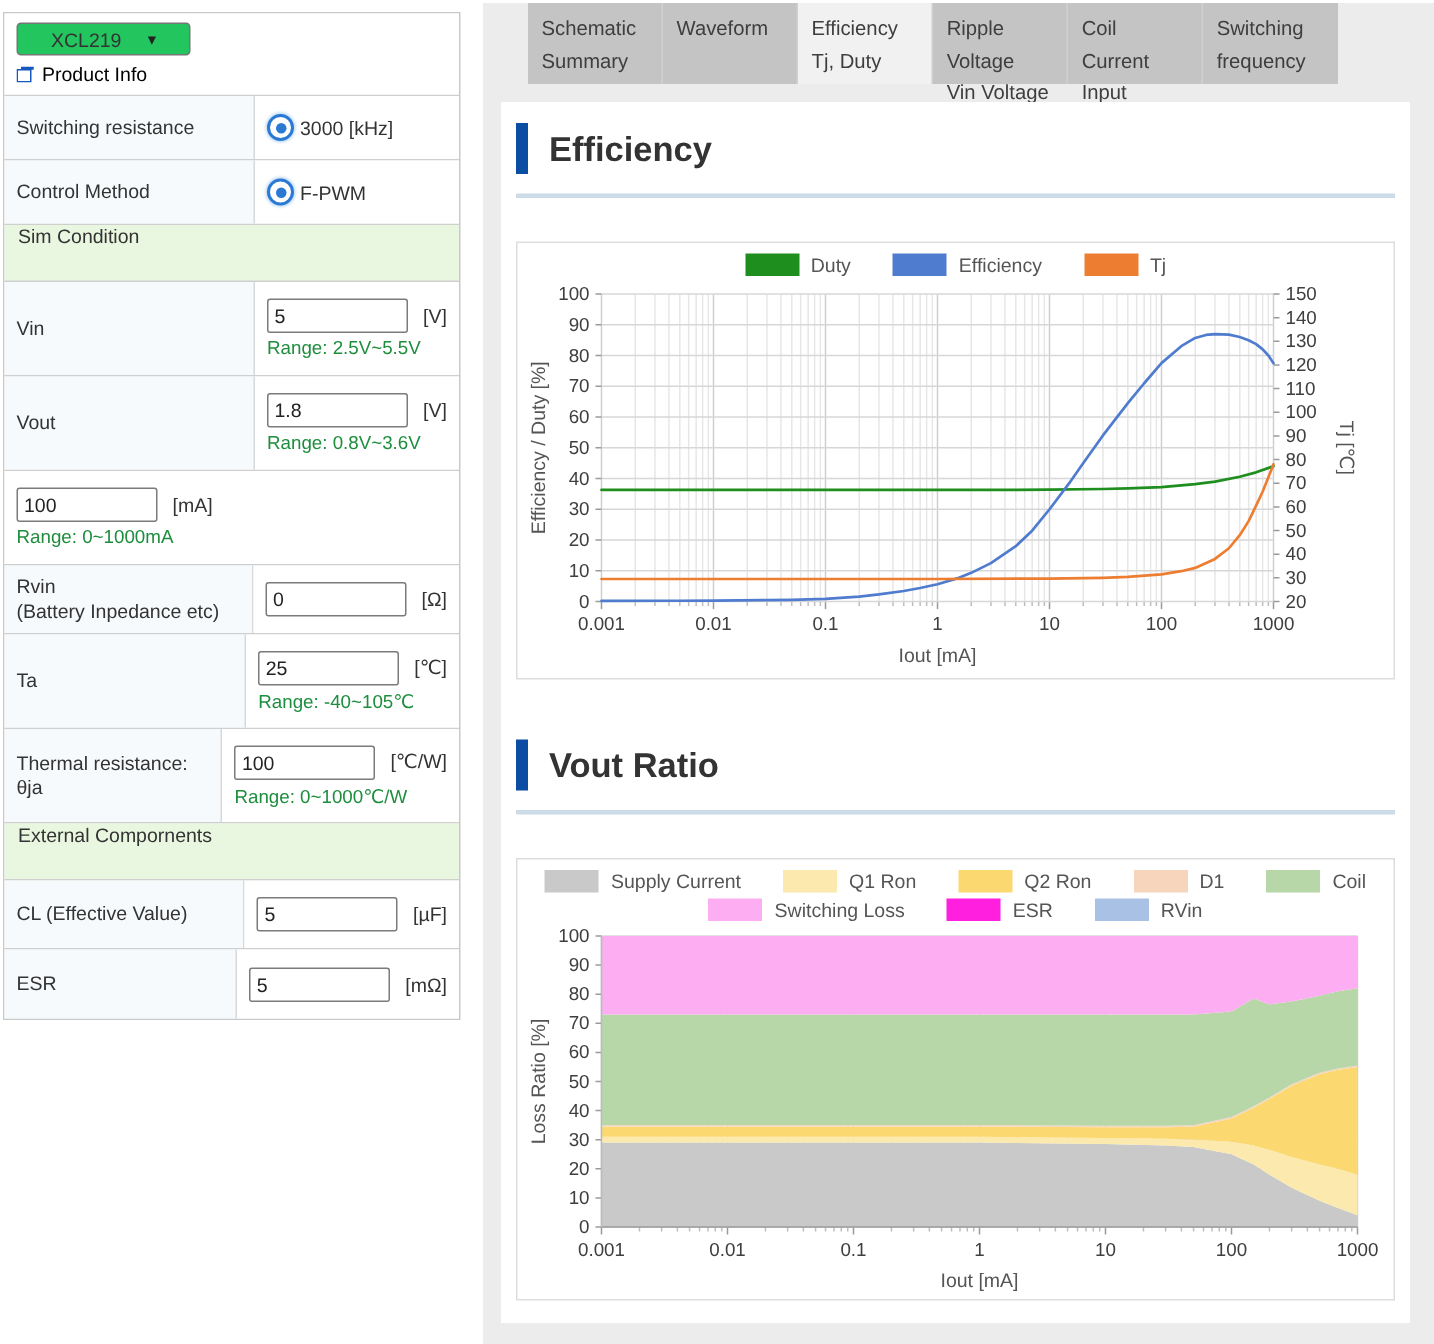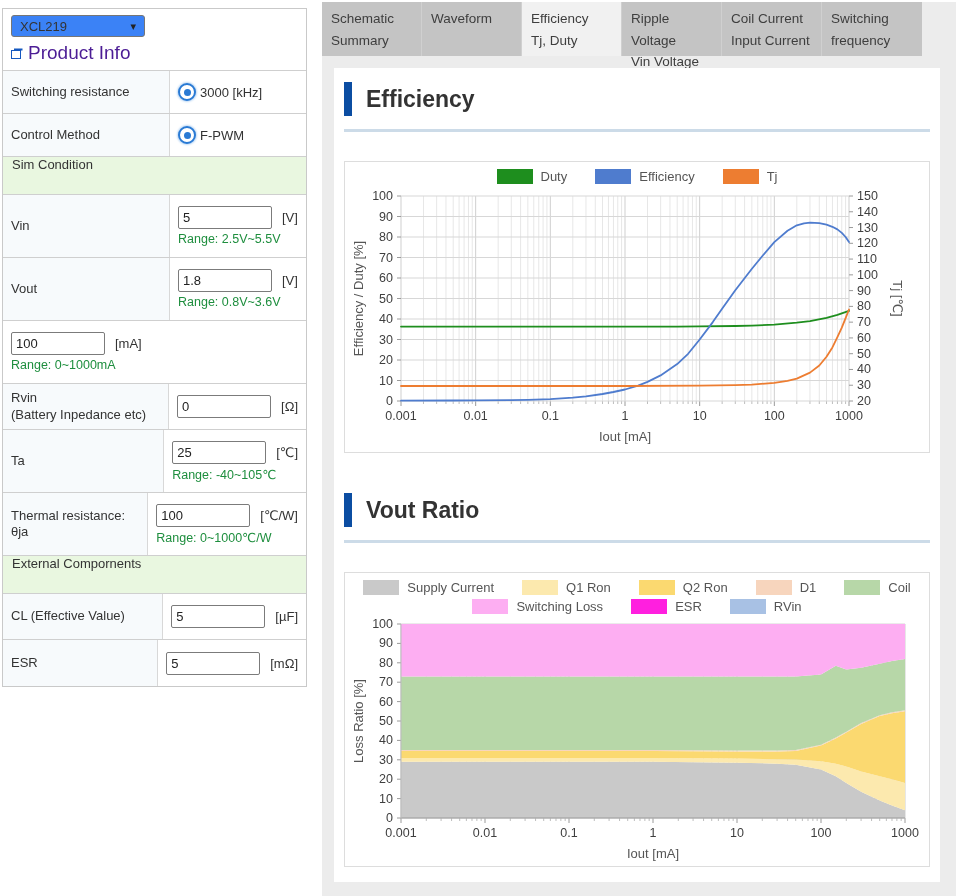--- a/index.html
+++ b/index.html
@@ -12,36 +12,36 @@
   .frow{display:flex;border-bottom:1px solid #cfcfcf;min-height:46px;box-sizing:border-box;}
   .frow:last-child{border-bottom:none;}
   .frow .lbl{width:150px;background:#f7fafc;border-right:1px solid #d8d8d8;padding:6px 8px;
     display:flex;flex-direction:column;justify-content:center;font-size:13px;color:#333;line-height:1.25;}
   .frow .val{flex:1;background:#fff;padding:6px 8px;display:flex;flex-direction:column;justify-content:center;}
   .frow.has-range{min-height:63px;}
   .frow.r-radio{min-height:43px;}
   .frow.r-product{min-height:55px;}
   .section-row{background:#e9f7e0;border-bottom:1px solid #cfcfcf;min-height:37px;display:flex;
     align-items:flex-start;padding:0 9px;font-size:13px;color:#333;}
-  .selectbox{width:134px;height:22px;border:1px solid #767676;border-radius:3px;background:#3b82f6;
-    display:flex;align-items:center;justify-content:space-between;padding:0 8px;font-size:13px;box-sizing:border-box;cursor:default;}
+  .selectbox{width:116px;height:22px;border:1px solid #767676;border-radius:3px;background:#22c55e;
+    display:flex;align-items:center;justify-content:space-between;padding:0 22px;font-size:13px;box-sizing:border-box;cursor:default;}
   .selectbox .chev{font-size:11px;color:#222;}
-  .plink{display:flex;align-items:center;gap:5px;margin-top:5px;color:#4c1d95;font-size:19px;cursor:pointer;}
+  .plink{display:flex;align-items:center;gap:5px;margin-top:5px;color:#000000;font-size:13px;cursor:pointer;}
   .radio-line{display:flex;align-items:center;gap:4px;font-size:13px;}
   .radio{width:14px;height:14px;border-radius:50%;border:2px solid #2a7ad4;background:#fff;
     display:inline-flex;align-items:center;justify-content:center;box-shadow:0 0 2px 1px #bcd8f5;flex:0 0 auto;}
   .radio .dot{width:7px;height:7px;border-radius:50%;background:#2a7ad4;}
   .input-line{display:flex;align-items:center;gap:10px;}
   .input-line input{width:84px;height:19px;border:1px solid #7b7b7b;border-radius:2px;font-size:13px;
     padding:1px 4px;font-family:inherit;color:#222;}
   .unit{font-size:13px;color:#333;}
   .range{margin-top:3px;font-size:12.5px;color:#1e8e3e;}
   
   .panel-bg{position:absolute;left:322px;top:2px;width:634px;height:894px;background:#ececec;}
-  .tabbar{position:absolute;left:322px;top:2px;width:600px;height:54px;display:flex;}
+  .tabbar{position:absolute;left:322px;top:2px;width:540px;height:54px;display:flex;padding-left:30px;}
   .tab{width:105px;box-sizing:border-box;background:#c4c4c4;border-right:1px solid #d0d0d0;
     color:#3e3e3e;font-size:13.5px;line-height:1.6;padding:6px 9px;cursor:pointer;}
   .tab.active{background:#f1f1f1;}
   .tab:last-child{border-right:none;}
   .card{position:absolute;left:334px;top:68px;width:606px;height:814px;background:#fff;box-sizing:border-box;
     padding:14px 10px 0 10px;}
   .section-head{display:flex;align-items:center;gap:14px;}
   .bluebar{width:8px;height:34px;background:#0b4da2;flex:0 0 auto;}
   .section-head h2{font-size:23px;margin:0;color:#333;font-weight:bold;}
   .rule{height:3px;background:#ccdbe8;margin-top:13px;}

